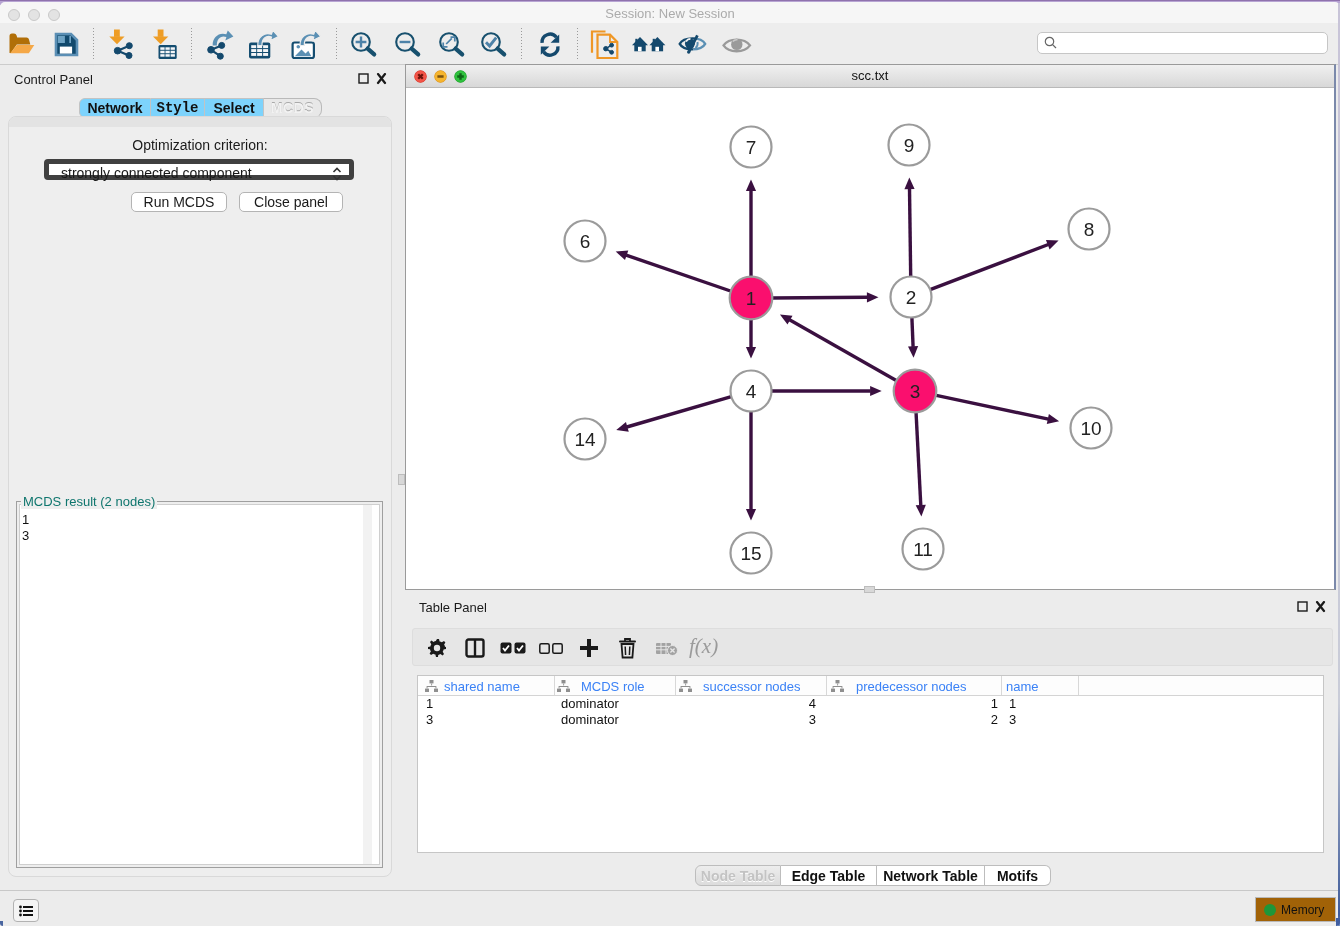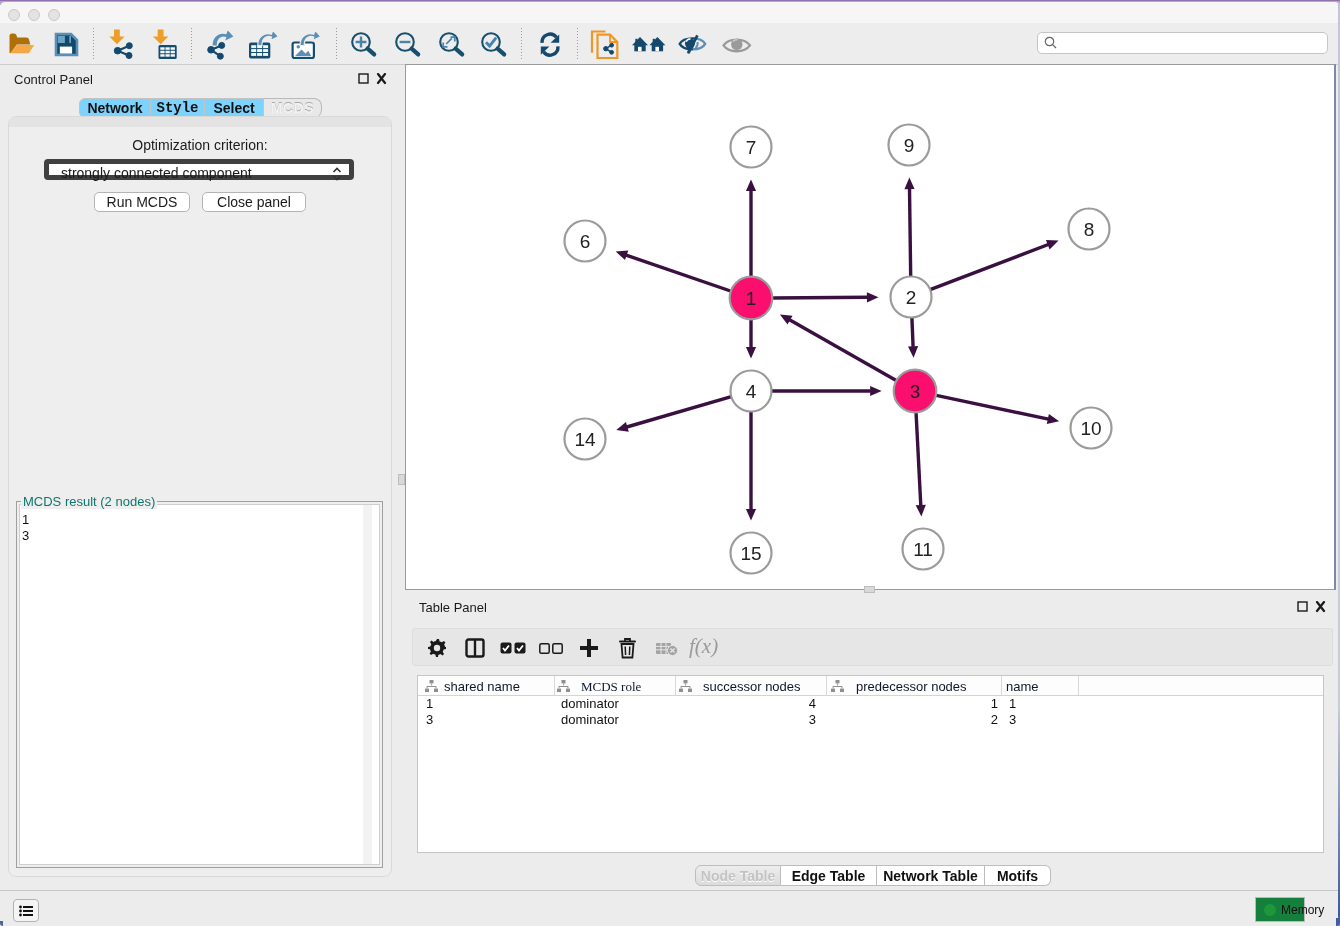--- a/index.html
+++ b/index.html
@@ -29,52 +29,53 @@
   .tabrow{position:absolute;display:flex;}
   .tab{box-sizing:border-box;text-align:center;font-size:14px;font-weight:bold;color:#111;
        background:#7dd3fc;border:1px solid #c3c3c3;border-left:none;height:20px;line-height:19px;}
   .tab.first{border-left:1px solid #c3c3c3;border-radius:6px 0 0 6px;}
   .tab.last{border-radius:0 6px 6px 0;}
   .tab.sel{background:#e8e8e8;color:#f2f2f2;font-weight:bold;letter-spacing:0.5px;text-shadow:0 -1px 0 #a9a9a9;border-color:#b9b9b9;border-bottom-color:#d4d4d4;border-radius:0 8px 8px 0;}
   #optlabel{left:9px;top:137px;width:382px;text-align:center;font-size:14px;color:#1a1a1a;}
   #optselect{left:44px;top:159px;width:310px;height:21px;background:#ffffff;border:5px solid #404040;
              border-radius:4px;box-sizing:border-box;font-size:14px;color:#1a1a1a;line-height:19px;}
   .btn{position:absolute;height:20px;background:#ffffff;border:1px solid #b4b4b4;border-radius:5px;
-       box-sizing:border-box;font-size:14px;color:#1a1a1a;text-align:center;line-height:18px;}
+       box-sizing:border-box;font-size:14px;color:#1a1a1a;text-align:center;line-height:18px;margin-left:37px;}
   #fieldset{left:16px;top:501px;width:367px;height:367px;border:1px solid #9f9f9f;box-sizing:border-box;}
   #fslabel{left:21px;top:494px;background:#eeeeee;font-size:13px;color:#0f766e;padding:0 2px;}
   #fswhite{left:19px;top:504px;width:361px;height:361px;background:#ffffff;border:1px solid #cfcfcf;box-sizing:border-box;}
   #fsscroll{left:363px;top:505px;width:9px;height:359px;background:#f2f2f2;}
   
   #netwin{left:405px;top:64px;width:931px;height:526px;background:#ffffff;
           border:1px solid #9a9a9a;border-right:2px solid #7b89ab;box-sizing:border-box;}
   #nettitle{position:absolute;left:0;top:0;width:100%;height:22px;
             background:linear-gradient(#f0f0f0,#d8d8d8);border-bottom:1px solid #b9b9b9;}
   .nl{position:absolute;top:4.5px;width:13px;height:13px;border-radius:50%;box-sizing:border-box;}
   
   #tptitle{left:419px;top:600px;font-size:13px;color:#1a1a1a;}
   #tptoolbar{left:412px;top:628px;width:921px;height:38px;background:#e6e6e6;
              border:1px solid #dddddd;border-radius:3px;box-sizing:border-box;padding-left:16px;}
   #tablebox{left:417px;top:675px;width:907px;height:178px;background:#ffffff;
             border:1px solid #c6c6c6;box-sizing:border-box;}
-  .th{position:absolute;top:0;height:19px;font-size:13px;color:#0f172a;line-height:19px;}
+  .th{position:absolute;top:0;height:19px;font-size:13px;color:#3b82f6;line-height:19px;}
   .trow{position:absolute;font-size:13px;color:#111;height:16px;line-height:16px;}
   
   .btab{box-sizing:border-box;text-align:center;font-size:14px;font-weight:bold;color:#111;
         background:#ffffff;border:1px solid #bdbdbd;border-left:none;height:21px;line-height:20px;}
   
   #statusbar{left:0;top:890px;width:1340px;height:36px;background:#ececec;border-top:1px solid #c8c8c8;}
 </style>
 </head>
 <body>
 <div id="deskstrip" class="abs"></div>
 <div id="titlebar" class="abs">
   <div class="tl" style="left:8px;"></div>
   <div class="tl" style="left:28px;"></div>
   <div class="tl" style="left:48px;"></div>
+  <div id="apptitle">Session: New Session</div>
 </div>
 <div id="toolbar" class="abs">
   <div class="sep" style="left:93px;"></div>
   <div class="sep" style="left:191px;"></div>
   <div class="sep" style="left:336px;"></div>
   <div class="sep" style="left:521px;"></div>
   <div class="sep" style="left:577px;"></div>
   <svg id="tbicons" style="position:absolute;left:0;top:0" width="1340" height="41" viewBox="0 23 1340 41">
 
     <path d="M9.5 53 L9.5 36 Q9.5 33.5 12 33.5 L14 33.5 Q16 33.5 16.6 35.5 L17.2 37.5 L26.5 37.5 Q28.5 37.5 29 39.5 L30.3 44.6 L16.8 44.6 L10.8 53 Z" fill="#b16f08"></path>
@@ -234,20 +235,35 @@
 </div>
 <div class="btn" style="left:94px;top:192px;width:96px;">Run MCDS</div>
 <div class="btn" style="left:202px;top:192px;width:104px;">Close panel</div>
 <div id="fieldset" class="abs"></div>
 <div id="fswhite" class="abs"></div>
 <div id="fsscroll" class="abs"></div>
 <div id="fslabel" class="abs">MCDS result (2 nodes)</div>
 <div class="abs" style="left:22px;top:512px;font-size:13px;color:#111;line-height:16px;">1<br>3</div>
 
 <div id="netwin" class="abs">
+  <div id="nettitle">
+    <svg class="nl" style="left:8px;" viewBox="0 0 13 13">
+        <circle cx="6.5" cy="6.5" r="6" fill="#f35549" stroke="#d8382c" stroke-width="0.8"></circle>
+        <path d="M4.2 4.2 L8.8 8.8 M8.8 4.2 L4.2 8.8" stroke="#6d120b" stroke-width="2.3"></path>
+      </svg>
+    <svg class="nl" style="left:28px;" viewBox="0 0 13 13">
+        <circle cx="6.5" cy="6.5" r="6" fill="#f6b52e" stroke="#dd9522" stroke-width="0.8"></circle>
+        <path d="M3.4 6.5 L9.6 6.5" stroke="#7a5210" stroke-width="2.4"></path>
+      </svg>
+    <svg class="nl" style="left:48px;" viewBox="0 0 13 13">
+        <circle cx="6.5" cy="6.5" r="6" fill="#2fc13e" stroke="#22a32f" stroke-width="0.8"></circle>
+        <path d="M6.5 3.2 L6.5 9.8 M3.2 6.5 L9.8 6.5" stroke="#0e6517" stroke-width="2.4"></path>
+      </svg>
+    <div style="position:absolute;top:3px;left:0;width:100%;text-align:center;font-size:13px;color:#111;">scc.txt</div>
+  </div>
   <svg id="graph" width="931" height="502" style="position:absolute;left:0;top:22px;" viewBox="405 86 931 502">
     <defs>
       <marker id="arr" viewBox="0 0 10 10" refX="0.5" refY="5" markerWidth="5.6" markerHeight="3.4" orient="auto-start-reverse" overflow="visible">
         <path d="M0 0.6 L10 5 L0 9.4 z" fill="#3a1040"></path>
       </marker>
     </defs>
     <g stroke="#3a1040" stroke-width="3.4" marker-end="url(#arr)">
       <line x1="750" y1="276.5" x2="750" y2="189.5"></line>
       <line x1="732.4" y1="291" x2="625.1" y2="254.1"></line>
       <line x1="770.5" y1="297" x2="866.5" y2="296.3"></line>
@@ -345,21 +361,21 @@
   <div style="position:absolute;left:276px;top:5px;font-family:'Liberation Serif',serif;font-style:italic;font-size:21px;color:#9a9a9a;">f(x)</div>
 </div>
 <div id="tablebox" class="abs">
   <div style="position:absolute;left:0;top:0;width:905px;height:19px;border-bottom:1px solid #d4d4d4;background:#fdfdfd;"></div>
   <div class="abs" style="left:136px;top:0;width:1px;height:19px;background:#d8d8d8;"></div>
   <div class="abs" style="left:257px;top:0;width:1px;height:19px;background:#d8d8d8;"></div>
   <div class="abs" style="left:408px;top:0;width:1px;height:19px;background:#d8d8d8;"></div>
   <div class="abs" style="left:583px;top:0;width:1px;height:19px;background:#d8d8d8;"></div>
   <div class="abs" style="left:660px;top:0;width:1px;height:19px;background:#d8d8d8;"></div>
   <div class="th" style="left:26px;top:1px;">shared name</div>
-  <div class="th" style="left:163px;top:1px;font-family:Liberation Serif, serif;">MCDS role</div>
+  <div class="th" style="left:163px;top:1px;">MCDS role</div>
   <div class="th" style="left:285px;top:1px;">successor nodes</div>
   <div class="th" style="left:438px;top:1px;">predecessor nodes</div>
   <div class="th" style="left:588px;top:1px;border-right:none;width:72px;">name</div>
   <svg class="hicon" style="position:absolute;left:7px;top:4px" width="13" height="12" viewBox="0 0 13 12">
       <g fill="#8f8f8f">
         <rect x="4.5" y="0" width="4" height="3.4"></rect>
         <rect x="0" y="8.6" width="4" height="3.4"></rect>
         <rect x="9" y="8.6" width="4" height="3.4"></rect>
         <path d="M6.2 3.4 h0.9 v2.2 h-0.9z M1.6 6 h9.8 v1 H1.6z M1.6 6.6 h0.9 v2 h-0.9z M10.5 6.6 h0.9 v2 h-0.9z"></path>
       </g>
@@ -410,19 +426,19 @@
 <div class="abs" style="left:13px;top:899px;width:26px;height:23px;border:1px solid #b2b2b2;border-radius:4px;box-sizing:border-box;background:#f4f4f4;">
   <svg width="14" height="12" style="position:absolute;left:5px;top:5px" viewBox="0 0 14 12">
     <circle cx="1.5" cy="2" r="1.4" fill="#111"></circle>
       <rect x="4" y="1" width="10" height="2" fill="#111"></rect>
     <circle cx="1.5" cy="6" r="1.4" fill="#111"></circle>
       <rect x="4" y="5" width="10" height="2" fill="#111"></rect>
     <circle cx="1.5" cy="10" r="1.4" fill="#111"></circle>
       <rect x="4" y="9" width="10" height="2" fill="#111"></rect>
   </svg>
 </div>
-<div class="abs" style="left:1255px;top:897px;width:50px;height:25px;border:1px solid #b9b9b9;box-sizing:border-box;background:#15803d;">
+<div class="abs" style="left:1255px;top:897px;width:81px;height:25px;border:1px solid #b9b9b9;box-sizing:border-box;background:#a16207;">
   <span style="position:absolute;left:8px;top:6px;width:12px;height:12px;border-radius:50%;background:#1e9639;"></span>
   <span style="position:absolute;left:25px;top:5px;font-size:12px;color:#111;">Memory</span>
 </div>
 <div class="abs" style="left:1338px;top:3px;width:2px;height:923px;background:linear-gradient(#c8c4d8 0px,#c9ccd8 700px,#48639e 895px,#3c5a9f 912px,#89a3d4 926px);"></div>
 <div class="abs" style="left:0;top:921px;width:3px;height:5px;background:#4a66a0;border-radius:0 0 0 4px;"></div>
 <div class="abs" style="left:1336px;top:918px;width:4px;height:8px;background:#3f5da0;border-radius:0 0 4px 0;"></div>
 
 </body></html>

